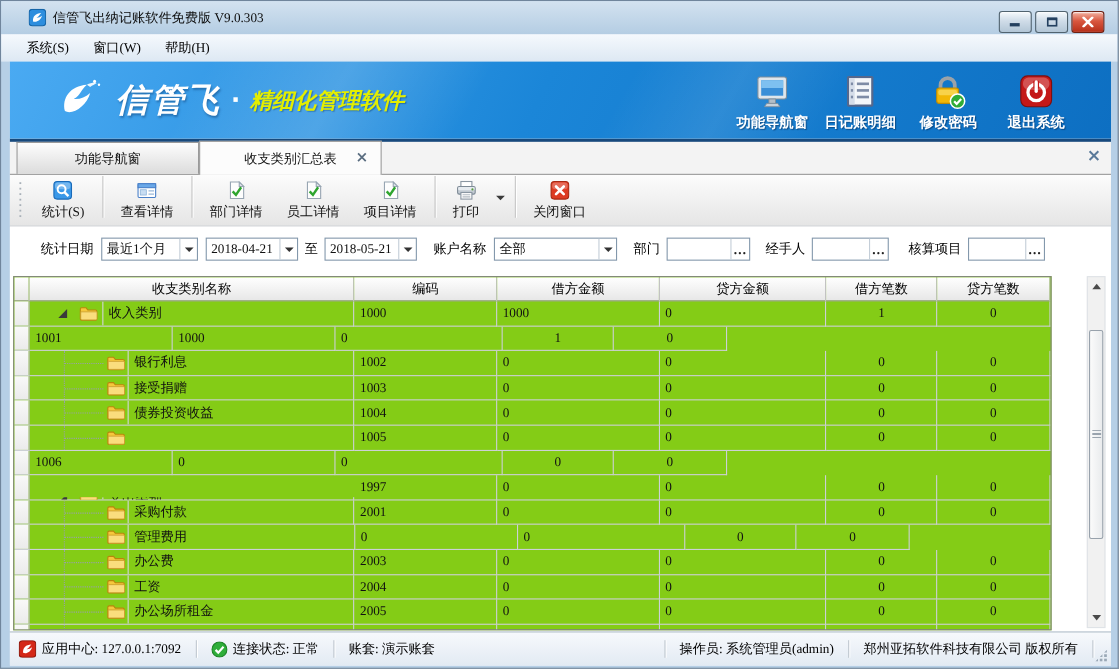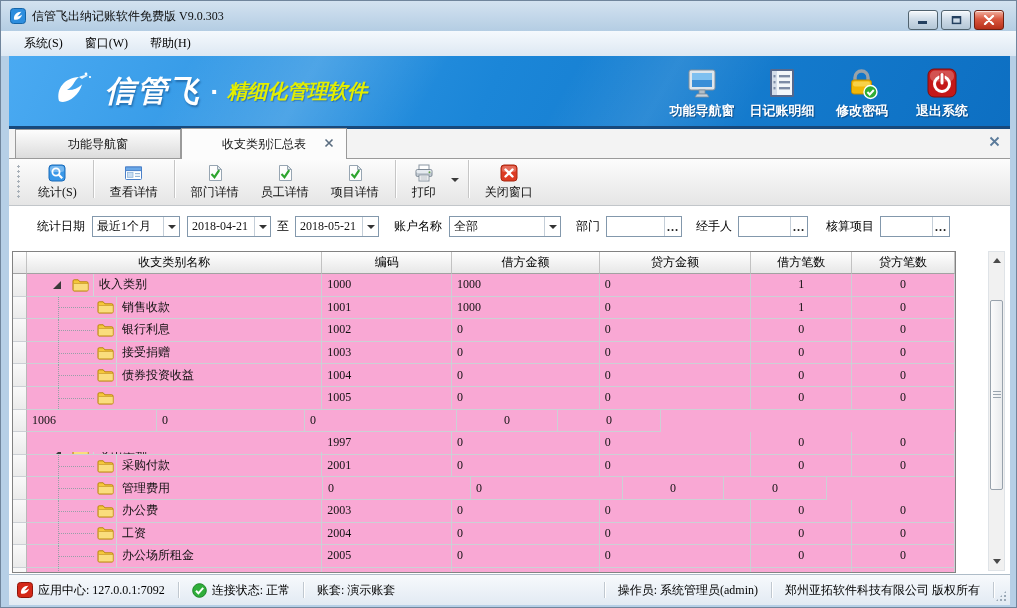--- a/index.html
+++ b/index.html
@@ -1,20 +1,20 @@
 <!DOCTYPE html>
 <html><head>
 <meta charset="utf-8">
 <style>
 *{box-sizing:border-box;margin:0;padding:0}
 html,body{margin:0;background:#666}
 body{font-family:"Liberation Serif","DejaVu Serif",serif;font-size:12px;color:#111}
 .window{position:relative;width:1017px;height:608px;background:#b6cfe6;border:1px solid #70859c;overflow:hidden}
 
-.titlebar{height:30px;background:linear-gradient(#d3e2f0,#b4cde3);display:flex;align-items:center;padding-left:9px;position:relative}
+.titlebar{height:30px;background:linear-gradient(#d3e2f0,#b4cde3);display:flex;align-items:center;padding-left:25px;position:relative}
 .app-ico{width:16px;height:16px;margin-right:6px;display:inline-flex}
 .title{font-size:12px;color:#0c0c0c}
 .winbtns{position:absolute;right:12px;top:9px;display:flex}
 .wbtn{width:30px;height:20px;margin-left:3px;border:1px solid #51636f;border-radius:3px;display:flex;align-items:center;justify-content:center;box-shadow:inset 0 1px 0 rgba(255,255,255,.65)}
 .wbtn.min,.wbtn.max{background:linear-gradient(#f5f9fc,#cfdce8 45%,#b3c6d6)}
 .wbtn.close{background:linear-gradient(#f2b2a2,#d9573f 45%,#b7301a);border-color:#6e2012}
 
 .menubar{height:25px;background:linear-gradient(#f5f9fd,#dde8f3);display:flex;align-items:center;padding-left:12px}
 .mitem{padding:2px 11px;color:#000;cursor:default}
 
@@ -55,21 +55,21 @@
 .combo{height:21px;border:1px solid #8398ac;background:#fff;display:flex;align-items:center;position:relative;margin-left:7px}
 .cval{flex:1;padding-left:4px;white-space:nowrap;overflow:hidden}
 .cbtn{width:16px;height:100%;border-left:1px solid #c4ced8;display:flex;align-items:center;justify-content:center;cursor:pointer}
 .ctri{width:0;height:0;border-left:4px solid transparent;border-right:4px solid transparent;border-top:4px solid #333}
 .lookup{height:21px;border:1px solid #8398ac;background:#fff;display:flex;align-items:center;margin-left:6px;position:relative}
 .ldots{margin-left:auto;width:17px;height:100%;border-left:1px solid #c4ced8;display:flex;align-items:center;justify-content:center;font-weight:bold;font-size:12px;letter-spacing:1px;cursor:pointer;color:#222;line-height:6px}
 .w88{width:88px}.w84{width:84px}.w112{width:112px}.w76{width:76px}.w70{width:70px}
 .ml15{margin-left:15px}.ml14{margin-left:14px}.ml18{margin-left:18px}.ml6{margin-left:6px}
 
 .content{position:relative;height:327px;background:#fff}
-.grid{position:absolute;left:3px;top:4px;width:944px;height:322px;border:1px solid #828282;background:#f9a8d4;overflow:hidden}
+.grid{position:absolute;left:3px;top:4px;width:944px;height:322px;border:1px solid #828282;background:#84cc16;overflow:hidden}
 .g-head{display:flex;height:22px}
 .g-hcell{background:linear-gradient(#ffffff,#e7e7e7);border-right:1px solid #c2c2c2;border-bottom:1px solid #a2a2a2;display:flex;align-items:center;justify-content:center;color:#000;cursor:pointer}
 .g-row{display:flex;height:22.6px}
 .g-cell{border-right:1px solid #ccd0d5;border-bottom:1px solid #ccd0d5;display:flex;align-items:center;overflow:hidden}
 .gc-ind{background:linear-gradient(#f9f9f9,#ebebeb);border-right:1px solid #b9b9b9}
 .gc-name{position:relative}
 .vline{position:absolute;left:31px;top:0;bottom:0;width:0;border-left:1px dotted #98a0a8}
 .vline.half{bottom:50%}
 .hstub{position:absolute;left:32px;top:50%;width:35px;height:0;border-top:1px dotted #98a0a8}
 .tri{position:absolute;left:25px;top:50%;margin-top:-5px;display:inline-flex;cursor:pointer}
@@ -392,31 +392,20 @@
                 <div class="ntext n0">收入类别</div>
               </div>
               <div class="g-cell cell-left" style="width: 130px;">1000</div>
               <div class="g-cell cell-left" style="width: 148px;">1000</div>
               <div class="g-cell cell-left" style="width: 152px;">0</div>
               <div class="g-cell cell-center" style="width: 101px;">1</div>
               <div class="g-cell cell-center" style="width: 103px;">0</div>
             </div>
             <div class="g-row">
               <div class="g-cell gc-ind" style="width: 14px;"></div>
-              <div class="g-cell gc-name" style="width: 296px;">
-                <i class="vline"></i>
-                <i class="hstub"></i>
-                <span class="fold f1">
-                  <svg width="17" height="14" viewBox="0 0 17 14">
-                    <path d="M1 3 a1.2 1.2 0 0 1 1.2 -1.2 h4 l1.6 2 h7 a1.2 1.2 0 0 1 1.2 1.2 v6.8 a1.2 1.2 0 0 1 -1.2 1.2 H2.2 A1.2 1.2 0 0 1 1 11.8 Z" fill="#f5c73c" stroke="#b8860b"></path>
-                    <path d="M1.4 5.5 h14.8 v6.3 a1 1 0 0 1 -1 1 H2.4 a1 1 0 0 1 -1 -1 Z" fill="#fadd7d" stroke="#c89a28" stroke-width=".7"></path>
-                  </svg>
-                </span>
-                <div class="ntext n1">销售收款</div>
-              </div>
               <div class="g-cell cell-left" style="width: 130px;">1001</div>
               <div class="g-cell cell-left" style="width: 148px;">1000</div>
               <div class="g-cell cell-left" style="width: 152px;">0</div>
               <div class="g-cell cell-center" style="width: 101px;">1</div>
               <div class="g-cell cell-center" style="width: 103px;">0</div>
             </div>
             <div class="g-row">
               <div class="g-cell gc-ind" style="width: 14px;"></div>
               <div class="g-cell gc-name" style="width: 296px;">
                 <i class="vline"></i>

